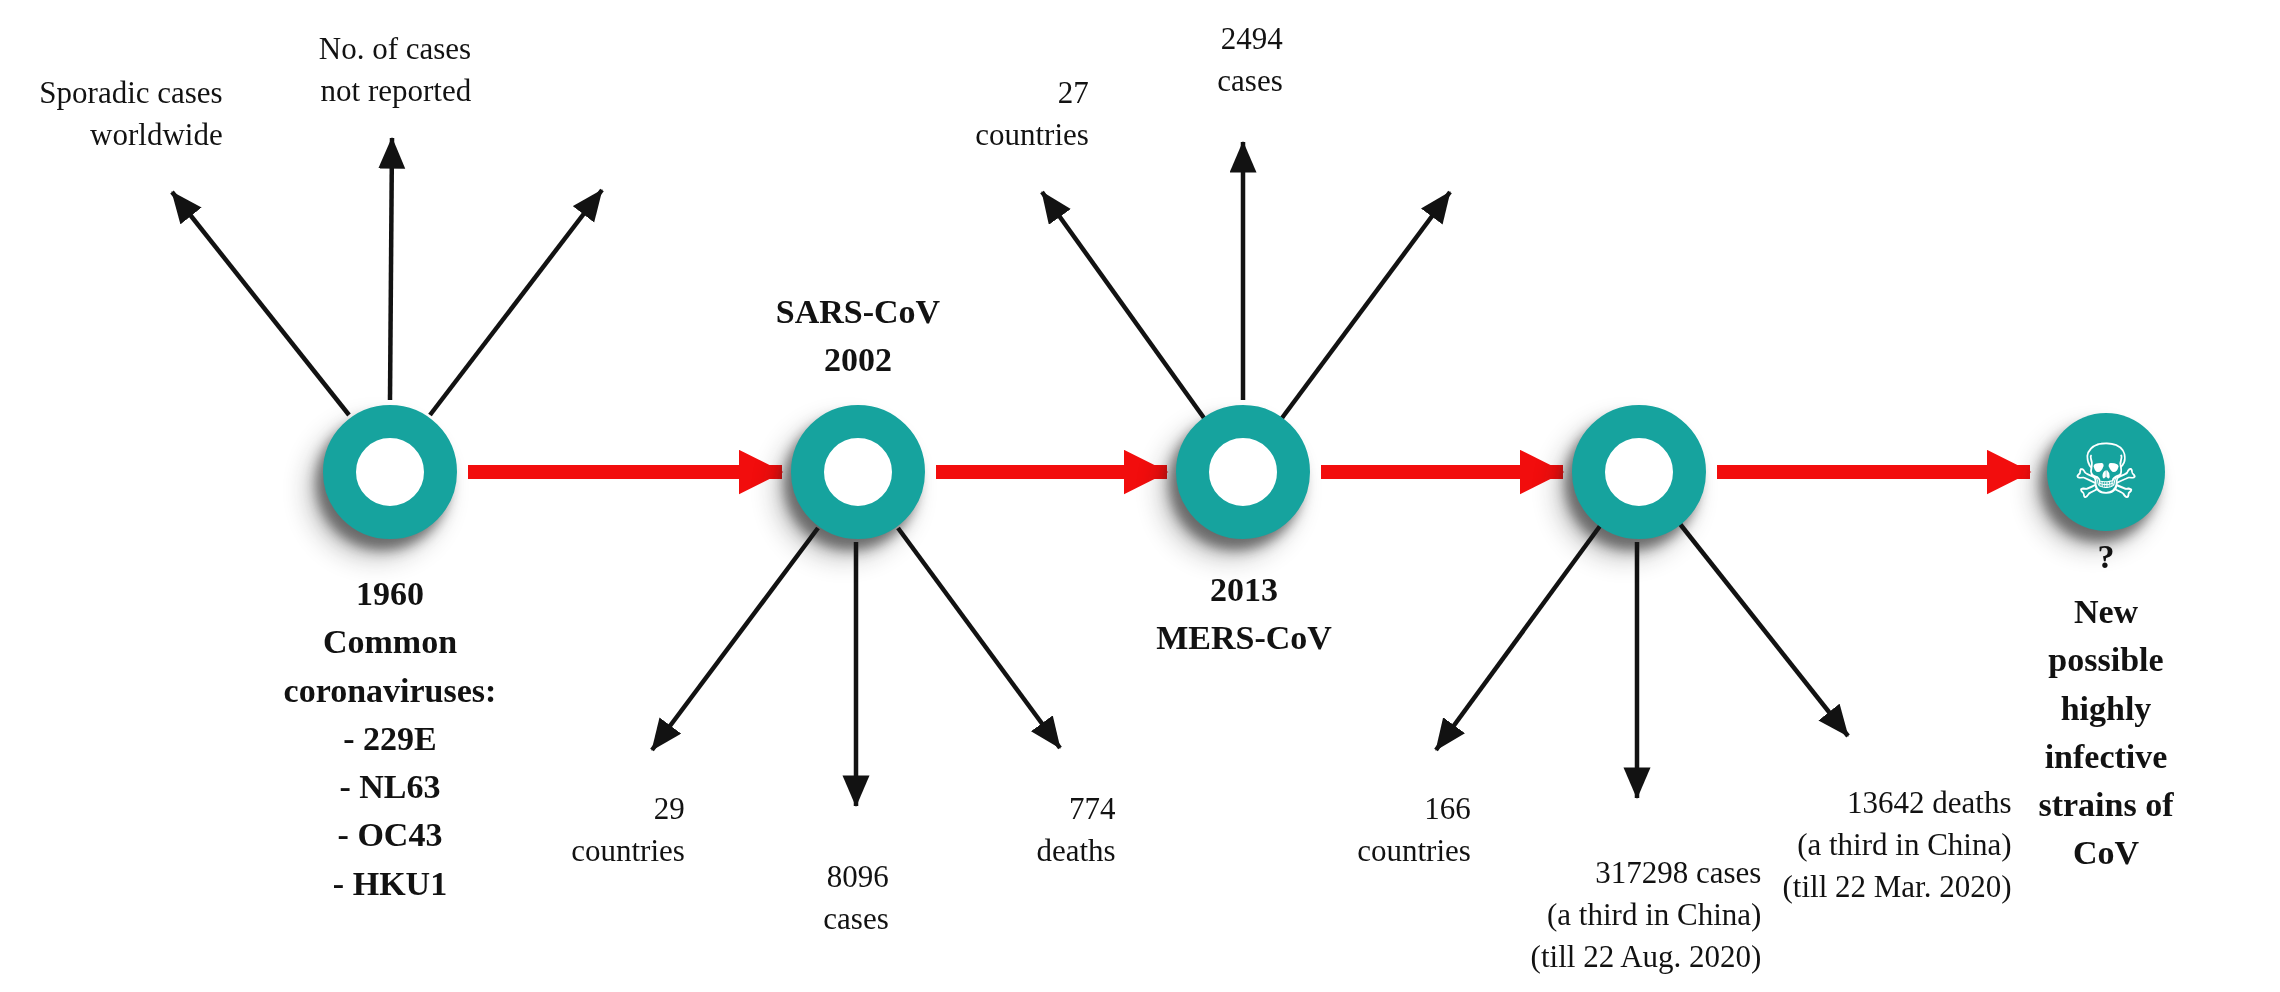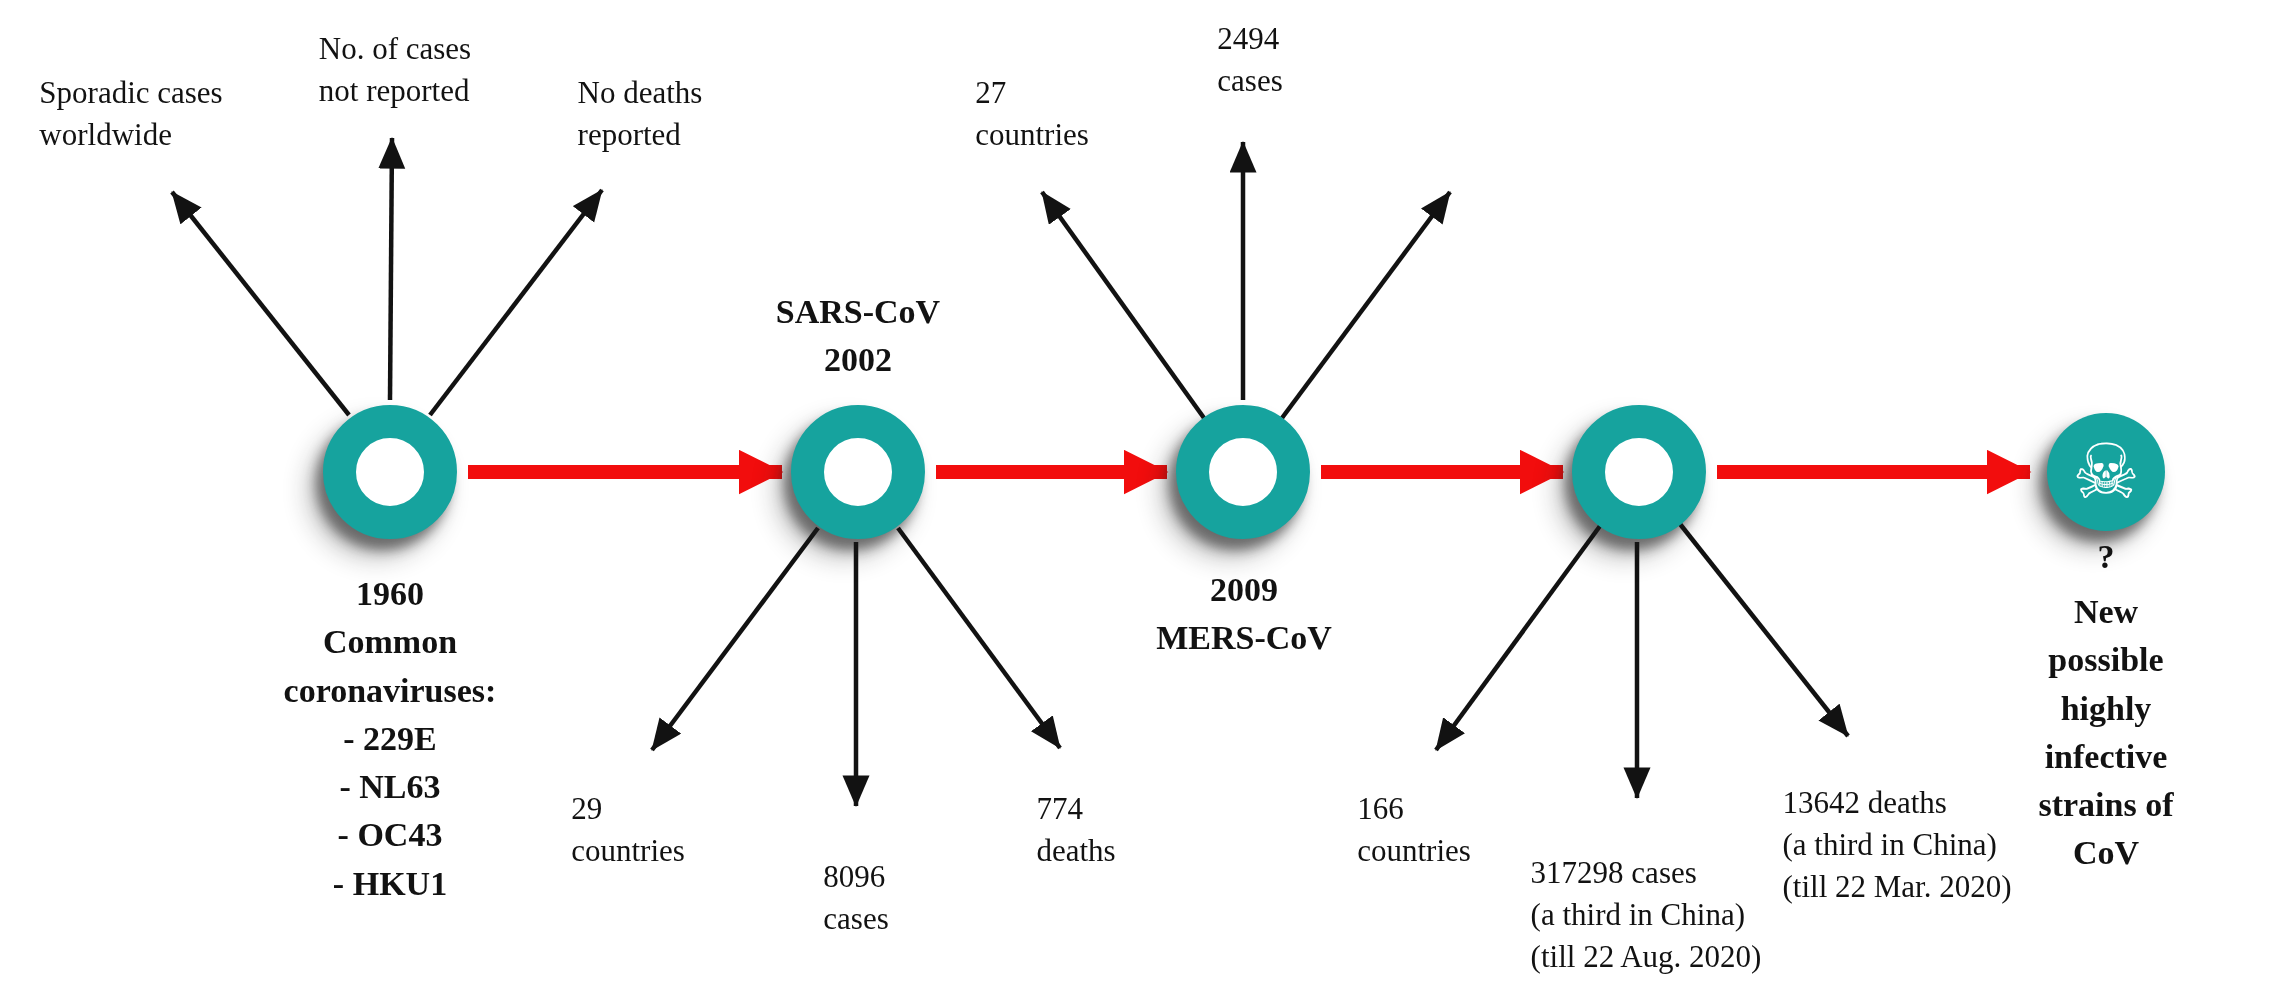--- a/index.html
+++ b/index.html
@@ -26,21 +26,21 @@
     box-shadow:-7px 11px 12px rgba(25,25,25,0.50), -13px 17px 24px rgba(25,25,25,0.30);
     display:flex; align-items:center; justify-content:center;
   }
   .skull {
     font-family:"DejaVu Sans",sans-serif;
     font-size:76px; line-height:1; color:#ffffff;
   }
 
   .callout {
     position:absolute; transform:translateX(-50%);
-    text-align:left; white-space:pre-line;
+    text-align:right; white-space:pre-line;
     font-size:31px; line-height:1.35;
   }
   .node-label {
     position:absolute; transform:translateX(-50%);
     text-align:center; white-space:pre-line;
     font-size:34px; font-weight:bold; line-height:1.42;
   }
   .qmark {
     position:absolute; transform:translateX(-50%);
     font-size:34px; font-weight:bold; text-align:center;
@@ -88,39 +88,37 @@
   <div class="node" style="left:1176px; top:405px"></div>
   <div class="node" style="left:1572px; top:405px"></div>
   <div class="node-solid" style="left:2047px; top:413px">
     <span class="skull">☠</span>
   </div>
 
   <div class="callout" style="left:131px;  top:72px">Sporadic cases
 worldwide</div>
   <div class="callout" style="left:395px;  top:28px">No. of cases
 not reported</div>
-  <div class="callout" style="left:640px;  top:72px">No deaths
-reported</div>
 
   <div class="callout" style="left:1032px; top:72px">27
 countries</div>
   <div class="callout" style="left:1250px; top:18px">2494
 cases</div>
 
   <div class="node-label" style="left:858px;  top:288px">SARS-CoV
 2002</div>
 
   <div class="node-label" style="left:390px;  top:570px">1960
 Common
 coronaviruses:
 - 229E
 - NL63
 - OC43
 - HKU1</div>
-  <div class="node-label" style="left:1244px; top:566px">2009
+  <div class="node-label" style="left:1244px; top:566px">2013
 MERS-CoV</div>
 
   <div class="callout" style="left:628px;  top:788px">29
 countries</div>
   <div class="callout" style="left:856px;  top:856px">8096
 cases</div>
   <div class="callout" style="left:1076px; top:788px">774
 deaths</div>
 
   <div class="callout" style="left:1414px; top:788px">166

